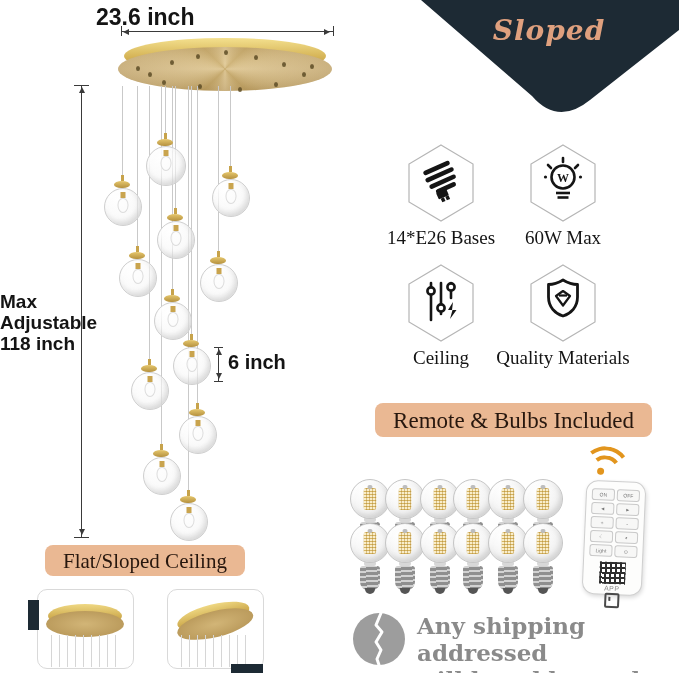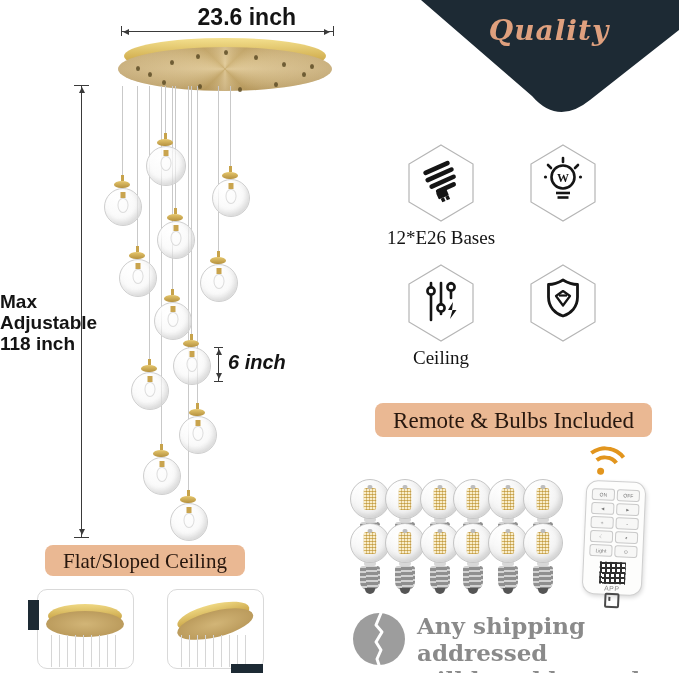--- a/index.html
+++ b/index.html
@@ -32,23 +32,23 @@
     box-shadow:inset -2px -3px 5px rgba(190,190,190,.45),inset 2px 2px 3px rgba(255,255,255,.9);}
   .globe::before{content:"";position:absolute;left:50%;top:3px;transform:translateX(-50%);
     width:5px;height:6px;background:#c9a44e;}
   .globe::after{content:"";position:absolute;left:50%;top:9px;transform:translateX(-50%);
     width:9px;height:13px;border:1px solid #dcdcdc;border-radius:45% 45% 50% 50%;
     background:rgba(252,252,252,.7);}
 
   
   .dim{position:absolute;background:#3a3a3a;}
   .dim-text{position:absolute;color:#141414;font-weight:600;}
-  #width-label{left:96px;top:4px;width:200px;text-align:right;font-size:23px;}
+  #width-label{left:96px;top:4px;width:200px;text-align:left;font-size:23px;}
   #height-label{left:0;top:291px;width:82px;text-align:left;font-size:19px;line-height:21px;}
-  #globe-gap-label{left:228px;top:351px;font-size:20px;font-style:italic;}
+  #globe-gap-label{left:228px;top:351px;font-size:20px;}
   .arr{position:absolute;width:0;height:0;}
   .arr-left{border-top:3px solid transparent;border-bottom:3px solid transparent;border-right:6px solid #3a3a3a;}
   .arr-right{border-top:3px solid transparent;border-bottom:3px solid transparent;border-left:6px solid #3a3a3a;}
   .arr-up{border-left:3px solid transparent;border-right:3px solid transparent;border-bottom:6px solid #3a3a3a;}
   .arr-down{border-left:3px solid transparent;border-right:3px solid transparent;border-top:6px solid #3a3a3a;}
 
   
   .feature{position:absolute;width:160px;text-align:center;}
   .feature svg{display:block;margin:0 auto;}
   .feature-label{margin-top:5px;font-family:"Liberation Serif",serif;font-size:19px;color:#141414;white-space:nowrap;}
@@ -116,21 +116,21 @@
     font-family:"DejaVu Serif","Liberation Serif",serif;font-weight:800;font-size:23px;line-height:27px;}
 </style>
 </head>
 <body>
 
 <div id="stage">
 
   <svg id="banner-svg" viewBox="0 0 679 135">
     <path fill="#1d2a34" d="M421,0 H679 V30 L590,100 Q558,126 532,96 Z"></path>
   </svg>
-  <div id="banner-line1" class="banner-text">Quality</div>
+  <div id="banner-line1" class="banner-text">Sloped</div>
 
   <div>
     <div class="canopy-rim"></div>
     <div class="canopy-under" id="canopy-under">
         <div class="canopy-dot" style="left: 30px; top: 25px;"></div>
         <div class="canopy-dot" style="left: 52px; top: 13px;"></div>
         <div class="canopy-dot" style="left: 78px; top: 7px;"></div>
         <div class="canopy-dot" style="left: 106px; top: 3px;"></div>
         <div class="canopy-dot" style="left: 136px; top: 8px;"></div>
         <div class="canopy-dot" style="left: 164px; top: 15px;"></div>
@@ -217,38 +217,39 @@
           <line x1="-12" y1="4" x2="12" y2="4"></line>
           <line x1="-8" y1="11" x2="9" y2="11"></line>
         </g>
         <g transform="translate(34,48) rotate(-24)" fill="#151515" stroke="none">
           <rect x="-5" y="-1" width="11" height="7" rx="1"></rect>
           <rect x="-3" y="6" width="3.5" height="4"></rect>
           <rect x="2" y="6" width="3.5" height="4"></rect>
         </g>
       </g>
     </svg>
-    <div class="feature-label">12*E26 Bases</div>
+    <div class="feature-label">14*E26 Bases</div>
   </div>
 
   <div class="feature" style="left:483px;top:144px;">
     <svg width="68" height="78" viewBox="0 0 68 78">
       <polygon points="34,1 66,20 66,58 34,77 2,58 2,20" fill="#fff" stroke="#b5b5b5" stroke-width="1.2"></polygon>
       <g stroke="#151515" fill="none" stroke-width="2.6">
         <circle cx="34" cy="33" r="11.5"></circle>
         <line x1="27" y1="49" x2="41" y2="49"></line>
         <line x1="28.5" y1="53.5" x2="39.5" y2="53.5"></line>
         <line x1="34" y1="14" x2="34" y2="18" stroke-linecap="round"></line>
         <line x1="19" y1="21" x2="22" y2="24" stroke-linecap="round"></line>
         <line x1="49" y1="21" x2="46" y2="24" stroke-linecap="round"></line>
         <circle cx="16.5" cy="33" r="1.6" fill="#151515" stroke="none"></circle>
         <circle cx="51.5" cy="33" r="1.6" fill="#151515" stroke="none"></circle>
         <text x="34" y="38" text-anchor="middle" font-size="12" font-weight="bold" font-family="Liberation Serif, serif" fill="#151515" stroke="none">W</text>
       </g>
     </svg>
+    <div class="feature-label">60W Max</div>
   </div>
 
   <div class="feature" style="left:361px;top:264px;">
     <svg width="68" height="78" viewBox="0 0 68 78">
       <polygon points="34,1 66,20 66,58 34,77 2,58 2,20" fill="#fff" stroke="#b5b5b5" stroke-width="1.2"></polygon>
       <g stroke="#151515" stroke-width="2.6" fill="#fff" stroke-linecap="round">
         <line x1="24" y1="19" x2="24" y2="56"></line>
         <line x1="34" y1="19" x2="34" y2="50"></line>
         <line x1="44" y1="19" x2="44" y2="34"></line>
         <circle cx="24" cy="27" r="3.6"></circle>
@@ -264,20 +265,21 @@
     <svg width="68" height="78" viewBox="0 0 68 78">
       <polygon points="34,1 66,20 66,58 34,77 2,58 2,20" fill="#fff" stroke="#b5b5b5" stroke-width="1.2"></polygon>
       <g stroke="#151515" fill="none" stroke-width="2.8" stroke-linejoin="round">
         <path d="M34 16 C29 19 23 20.5 19.5 20.5 V33 C19.5 43 26 49.5 34 52 C42 49.5 48.5 43 48.5 33 V20.5 C45 20.5 39 19 34 16 Z"></path>
         <g stroke-width="2.2">
           <path d="M34 27 L41 32 L34 41.5 L27 32 Z"></path>
           <line x1="30" y1="31.5" x2="38" y2="31.5"></line>
         </g>
       </g>
     </svg>
+    <div class="feature-label">Quality Materials</div>
   </div>
 
   <div id="remote-pill" class="pill">Remote &amp; Bulbs Included</div>
   <div id="bulbs">
       <div class="bulb short" style="left: 350px; top: 479px; z-index: 1;">
         <div class="bulb-glass" style="">
           <div class="bulb-led" style=""></div>
         </div>
         <div class="bulb-neck" style=""></div>
         <div class="bulb-base" style=""></div>

